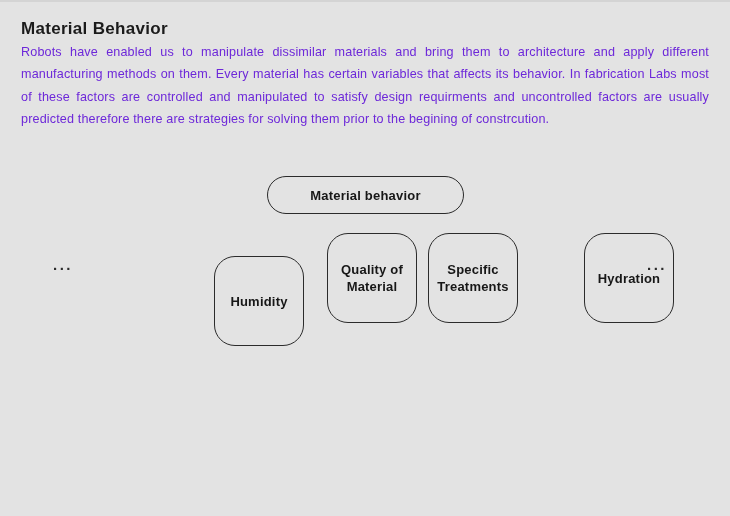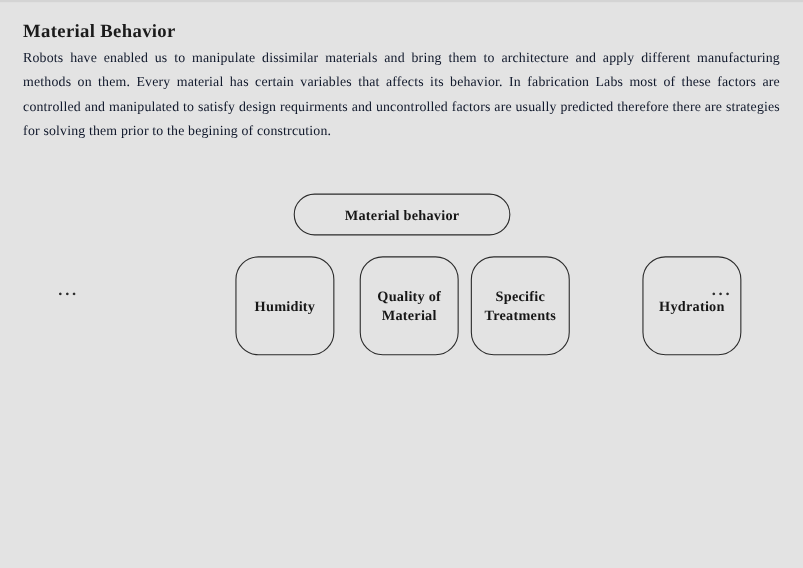--- a/index.html
+++ b/index.html
@@ -5,21 +5,21 @@
   html, body {
     margin: 0;
     padding: 0;
     background: #e3e3e3;
   }
   .stage {
     position: relative;
     width: 730px;
     height: 500px;
     background: #e3e3e3;
-    font-family: Liberation Serif, serif;
+    font-family: Liberation Sans, sans-serif;
     overflow: hidden;
   }
   .edge-top {
     position: absolute;
     top: 0; left: 0; right: 0;
     height: 2px;
     background: #d4d4d4;
   }
   .page-title {
     position: absolute;
@@ -33,21 +33,21 @@
   }
   .page-paragraph {
     position: absolute;
     left: 21px;
     top: 41px;
     width: 688px;
     margin: 0;
     font-size: 12.6px;
     line-height: 22.4px;
     letter-spacing: 0.15px;
-    color: #0f172a;
+    color: #6d28d9;
     text-align: justify;
   }
   .diagram {
     position: absolute;
     left: 0;
     top: 0;
     width: 730px;
     height: 516px;
   }
   .node {
@@ -73,21 +73,21 @@
     height: 38px;
     border-radius: 19px;
   }
   .node-child {
     top: 233px;
     width: 90px;
     height: 90px;
     padding: 0 6px;
   }
   .node-child-0 { left: 107px; }
-  .node-child-1 { left: 214px; }
+  .node-child-1 { left: 214px; margin-top: 23px; }
   .node-child-2 { left: 327px; }
   .node-child-3 { left: 428px; justify-content: flex-end; }
   .node-child-4 { left: 537px; margin-left: 47px; }
   .ellipsis {
     position: absolute;
     top: 256px;
     font-size: 15px;
     font-weight: 700;
     letter-spacing: 2.5px;
     color: #2b2b2b;

